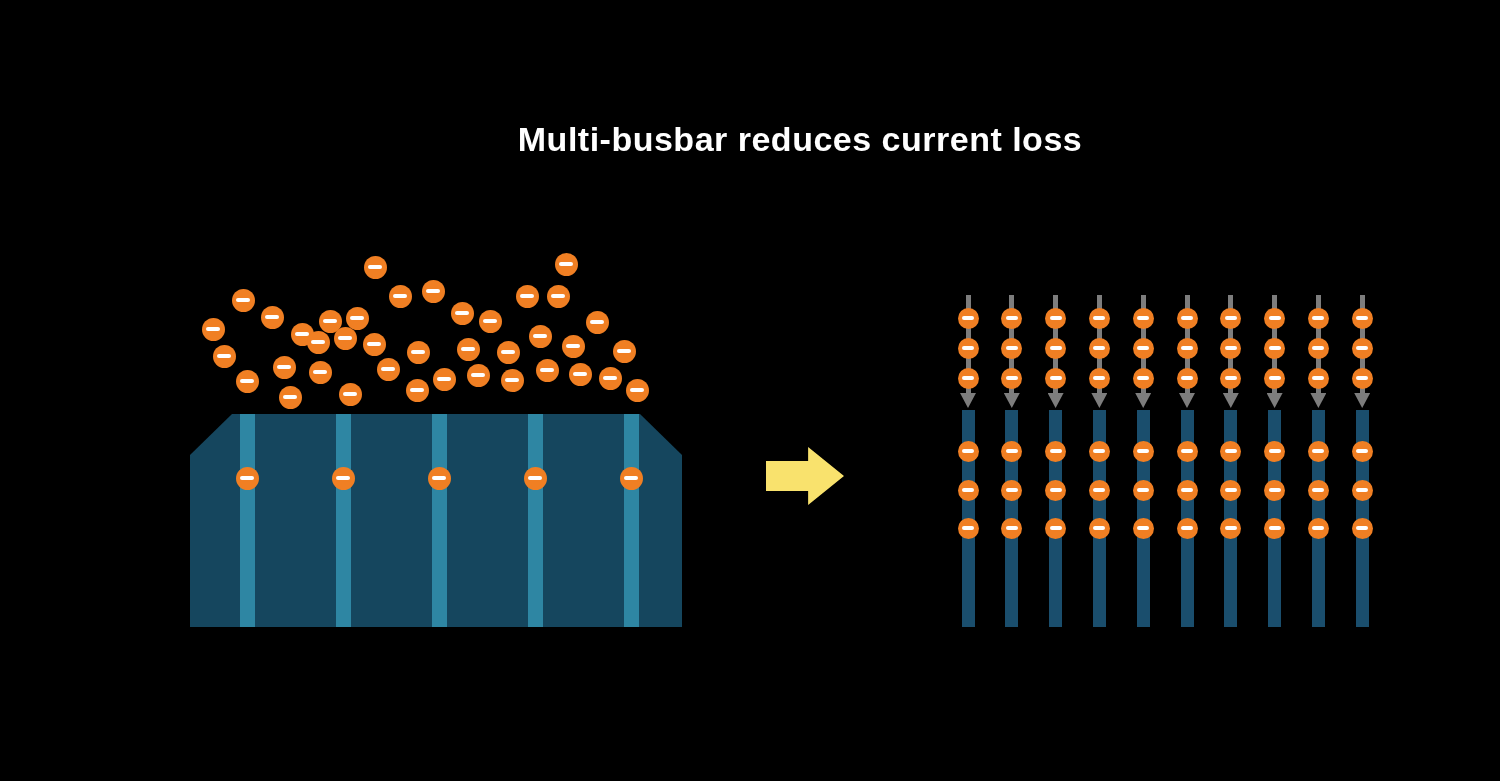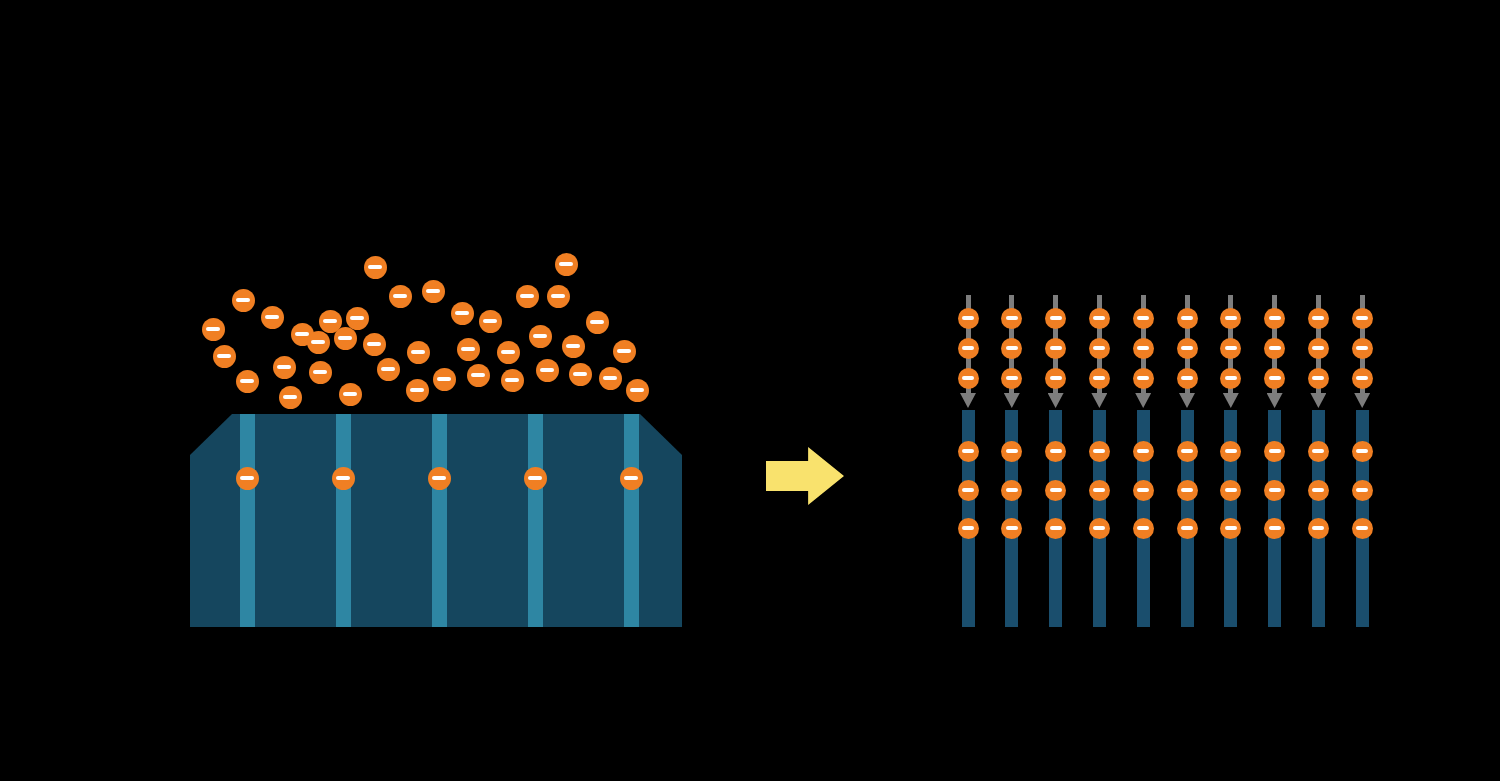--- a/index.html
+++ b/index.html
@@ -35,20 +35,21 @@
     margin-top: -2px;
     background: var(--electron-minus, #fff);
     border-radius: 2px;
   }
   #transition-arrow { position: absolute; }
 </style>
 </head>
 <body>
 
 <div id="stage" style="--background: #000000; --title-text: #FFFFFF; --cell-body: #15465E; --cell-busbar: #2E86A3; --multibusbar-bar: #1A4E6D; --electron: #F07F23; --electron-minus: #FFFFFF; --flow-arrow: #7D7D7D; --transition-arrow: #F9E26D;">
+  <div id="title">Multi-busbar reduces current loss</div>
   <div id="left-panel" class="layer">
       <div style="position: absolute; left: 190px; top: 414px; width: 492px; height: 213px; background: rgb(21, 70, 94); clip-path: polygon(0px 41px, 42px 0px, 450px 0px, 492px 41px, 492px 213px, 0px 213px);">
         <div style="position: absolute; left: 49.5px; top: 0px; width: 15px; height: 100%; background: rgb(46, 134, 163);"></div>
         <div style="position: absolute; left: 145.5px; top: 0px; width: 15px; height: 100%; background: rgb(46, 134, 163);"></div>
         <div style="position: absolute; left: 241.5px; top: 0px; width: 15px; height: 100%; background: rgb(46, 134, 163);"></div>
         <div style="position: absolute; left: 337.5px; top: 0px; width: 15px; height: 100%; background: rgb(46, 134, 163);"></div>
         <div style="position: absolute; left: 433.5px; top: 0px; width: 15px; height: 100%; background: rgb(46, 134, 163);"></div>
       </div>
       <div class="electron" style="left: 363.5px; top: 255.5px; width: 23px; height: 23px; background: rgb(240, 127, 35);"></div>
       <div class="electron" style="left: 554.5px; top: 252.5px; width: 23px; height: 23px; background: rgb(240, 127, 35);"></div>

